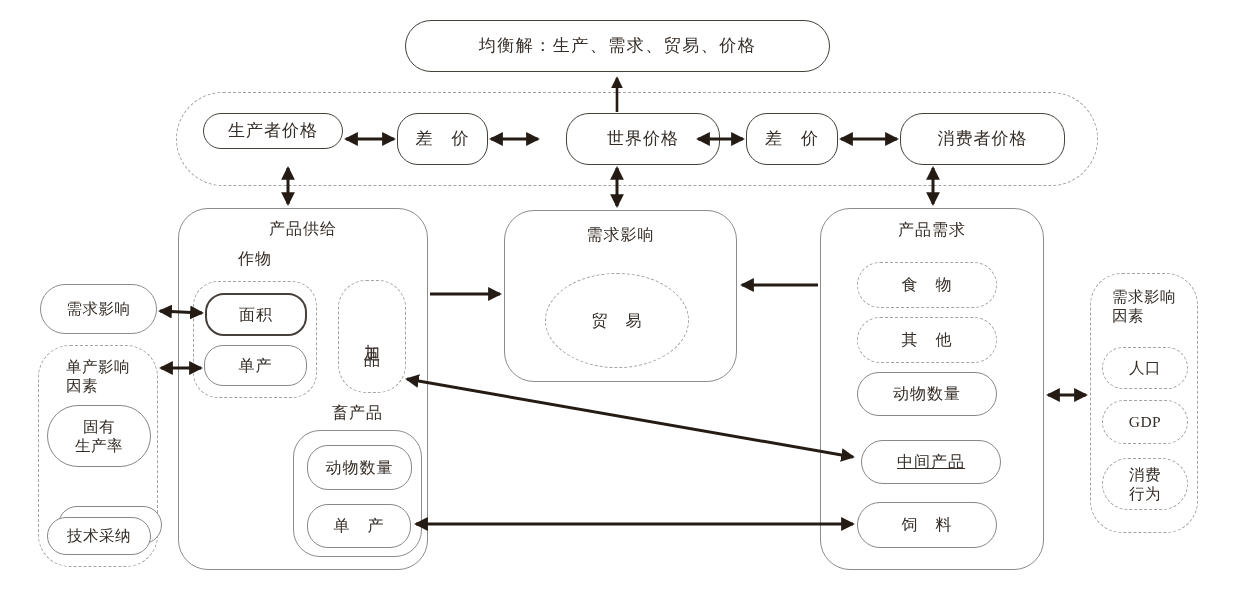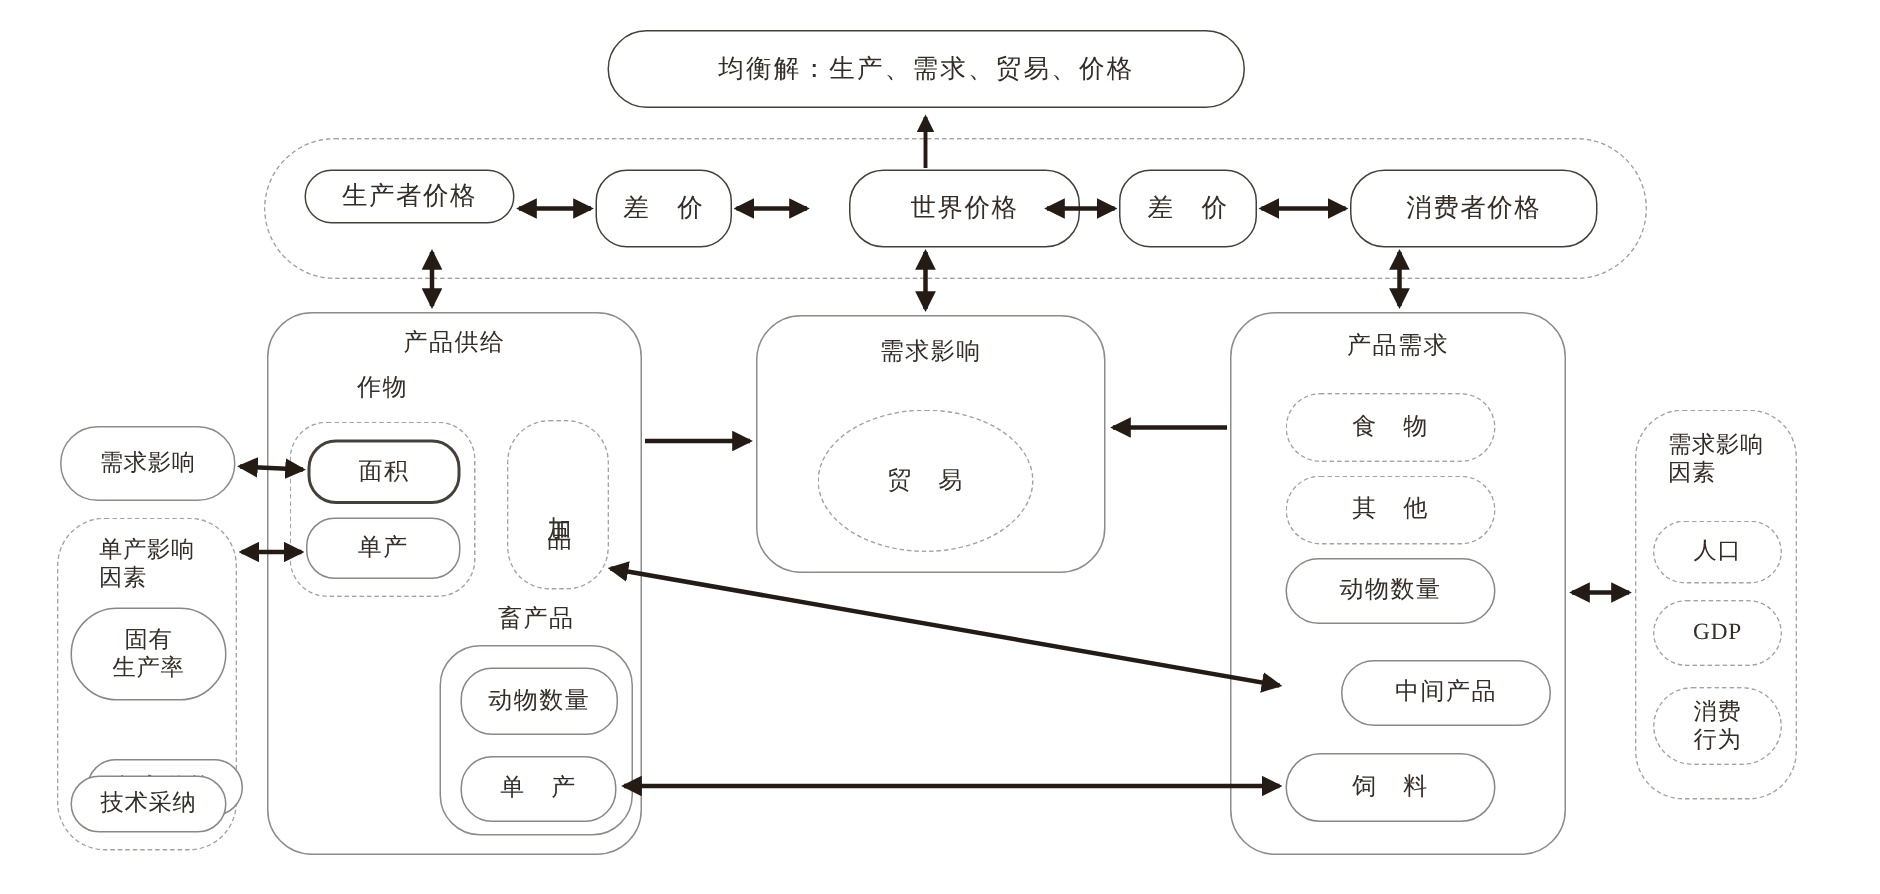--- a/index.html
+++ b/index.html
@@ -63,21 +63,21 @@
 
   <div class="abs b-gray under" style="left:504px;top:210px;width:233px;height:172px;border-radius:30px;background:#fff;"></div>
   <div class="abs label t-md over" style="left:504px;top:224px;width:233px;height:22px;">需求影响</div>
   <div class="abs box b-dash t-md over" style="left:545px;top:273px;width:144px;height:95px;border-radius:50%;">贸　易</div>
 
   <div class="abs b-gray under" style="left:820px;top:208px;width:224px;height:362px;border-radius:30px;background:#fff;"></div>
   <div class="abs label t-md over" style="left:820px;top:220px;width:224px;height:22px;font-family:Liberation Mono, monospace;">产品需求</div>
   <div class="abs box b-dash t-md over" style="left:857px;top:262px;width:140px;height:46px;border-radius:23px;">食　物</div>
   <div class="abs box b-dash t-md over" style="left:857px;top:317px;width:140px;height:46px;border-radius:23px;">其　他</div>
   <div class="abs box b-item t-md over" style="left:857px;top:372px;width:140px;height:44px;border-radius:22px;">动物数量</div>
-  <div class="abs box b-item t-md over" style="left:894px;top:440px;width:140px;height:44px;border-radius:22px;">中间产品</div>
+  <div class="abs box b-item t-md over" style="left:861px;top:440px;width:140px;height:44px;border-radius:22px;text-decoration:underline;">中间产品</div>
   <div class="abs box b-item t-md over" style="left:857px;top:502px;width:140px;height:46px;border-radius:23px;">饲　料</div>
 
   <div class="abs b-dash under" style="left:1090px;top:273px;width:108px;height:260px;border-radius:32px;"></div>
   <div class="abs label t-sm over" style="left:1090px;top:284px;width:108px;height:44px;">需求影响
 因素</div>
   <div class="abs box b-dash t-sm over" style="left:1102px;top:347px;width:86px;height:42px;border-radius:21px;">人口</div>
   <div class="abs box b-dash t-sm over" style="left:1102px;top:400px;width:86px;height:44px;border-radius:22px;">GDP</div>
   <div class="abs box b-dash t-sm over" style="left:1102px;top:458px;width:86px;height:52px;border-radius:26px;">消费
 行为</div>
 

